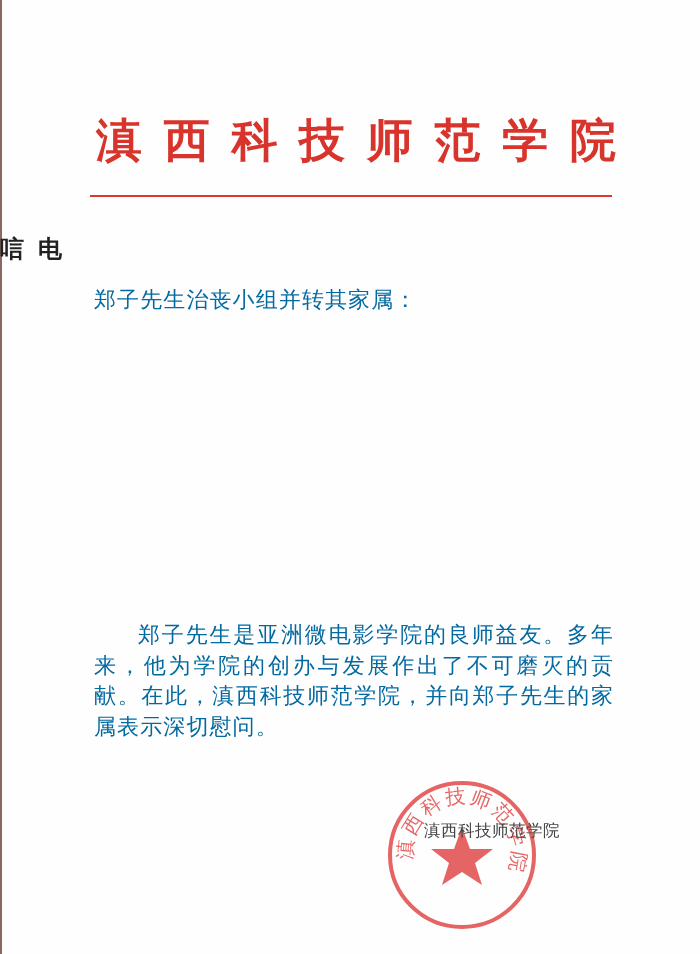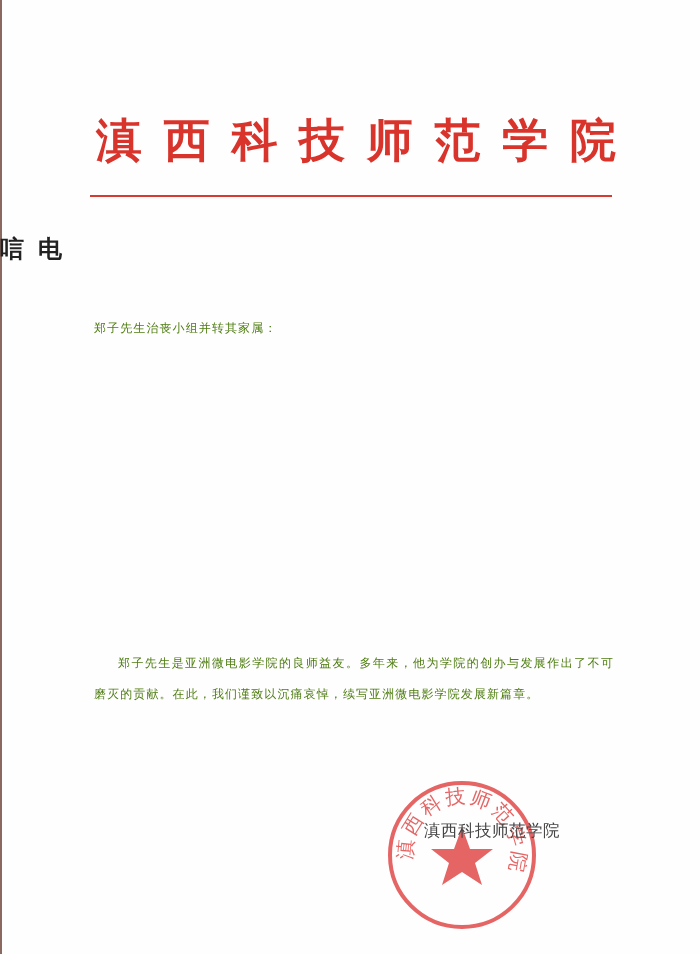--- a/index.html
+++ b/index.html
@@ -16,22 +16,22 @@
     .masthead span {
       color: #d9342b; font-size: 46px; font-weight: bold; line-height: 60px;
       font-family: "DejaVu Serif", serif;
     }
     .red-rule { position: absolute; left: 90px; top: 195px; width: 522px; height: 2px; background: #d63a31; }
     .doc-title {
       position: absolute; left: 0; width: 700px; top: 233px; text-align: left;
       font-size: 24px; font-weight: bold; color: #222; letter-spacing: 14px;
     }
     .body-text {
-      position: absolute; left: 94px; width: 520px; color: #4d7c0f; font-size: 12px; line-height: 30.5px;
-      font-family: "DejaVu Serif", serif; letter-spacing: 1.1px; margin-top: 28px;
+      position: absolute; left: 94px; width: 520px; color: #0369a1; font-size: 22px; line-height: 30.5px;
+      font-family: "DejaVu Serif", serif; letter-spacing: 1.1px;
     }
     .salutation { top: 285px; }
     .para { text-indent: 2em; text-align: justify; }
     .p1 { top: 314px; }
     .p2 { top: 376px; }
     .p3 { top: 620px; }
     .p4 { top: 712px; }
     .signature {
       position: absolute; left: 380px; top: 816px; width: 180px; text-align: right;
       color: #444; font-size: 16.5px; line-height: 30px; letter-spacing: 0.5px;
@@ -56,21 +56,21 @@
     <span>师</span>
     <span>范</span>
     <span>学</span>
     <span>院</span>
   </div>
   <div class="red-rule"></div>
 
   <div class="doc-title">唁电</div>
 
   <div class="body-text salutation">郑子先生治丧小组并转其家属：</div>
-  <div class="body-text para p3">郑子先生是亚洲微电影学院的良师益友。多年来，他为学院的创办与发展作出了不可磨灭的贡献。在此，我们谨致以沉痛哀悼，续写亚洲微电影学院发展新篇章。</div>
+  <div class="body-text para p3">郑子先生是亚洲微电影学院的良师益友。多年来，他为学院的创办与发展作出了不可磨灭的贡献。在此，滇西科技师范学院，并向郑子先生的家属表示深切慰问。</div>
 
   <div class="seal">
     <svg width="140" height="140" viewBox="0 0 140 140">
       <polygon points="70,42 78,64 101,64 83,78 90,100 70,87 50,100 57,78 39,64 62,64" fill="rgba(220,50,50,0.75)"></polygon>
       <defs>
         <path id="sealArc" d="M 22,82 A 50,50 0 1,1 118,82"></path>
       </defs>
       <text font-size="20" fill="rgba(220,50,50,0.75)" font-family="DejaVu Serif, serif" letter-spacing="3">
         <textPath href="#sealArc" startOffset="4%">滇西科技师范学院</textPath>
       </text>

